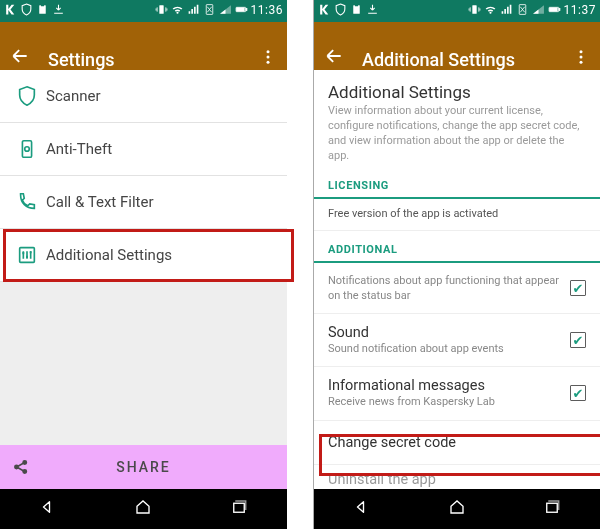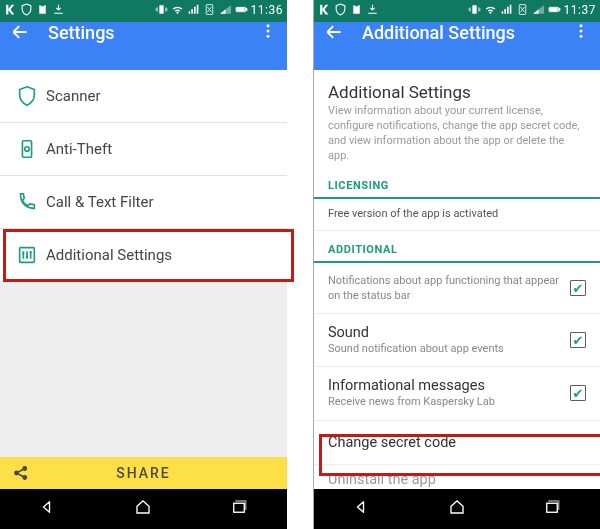--- a/index.html
+++ b/index.html
@@ -35,24 +35,24 @@
   }
   .statusbar .left { display: flex; gap: 3px; align-items: center; }
   .statusbar .spacer { flex: 1; }
   .statusbar .right { display: flex; gap: 3px; align-items: flex-start; }
   .statusbar svg, .sb-icon { height: 13px; width: 13px; }
   .clock { font-size: 12px; letter-spacing: 0.5px; }
 
   
   .appbar {
     height: 48px;
-    background: #3b82f6;
+    background: #a16207;
     color: #fff;
     display: flex;
-    align-items: flex-start;
+    align-items: flex-end;
     padding: 0 10px;
     gap: 18px;
   }
   .appbar .back svg { width: 20px; height: 20px; }
   .appbar .title { font-size: 18px; font-weight: 500; flex: 1; }
   .appbar .menu svg { width: 18px; height: 18px; }
 
   
   .settings-list { background: #eeeeee; flex: 1; overflow: hidden; }
   .settings-item {
@@ -63,22 +63,22 @@
     gap: 8px;
     padding: 0 16px;
     border-bottom: 1px solid #e2e2e2;
     font-size: 15px;
     color: #454545;
   }
   .settings-item .sicon { width: 22px; height: 22px; display: flex; align-items: center; justify-content: center; }
 
   
   .sharebar {
-    height: 32px;
-    background: #fde047;
+    height: 44px;
+    background: #f0abfc;
     display: flex;
     align-items: center;
     font-size: 14px;
     letter-spacing: 2px;
     color: #4a4a4a;
   }
   .sharebar .shareicon { width: 42px; display: flex; justify-content: center; }
   .sharebar .sharetext { flex: 1; text-align: center; padding-right: 42px; font-weight: 500;}
 
   

